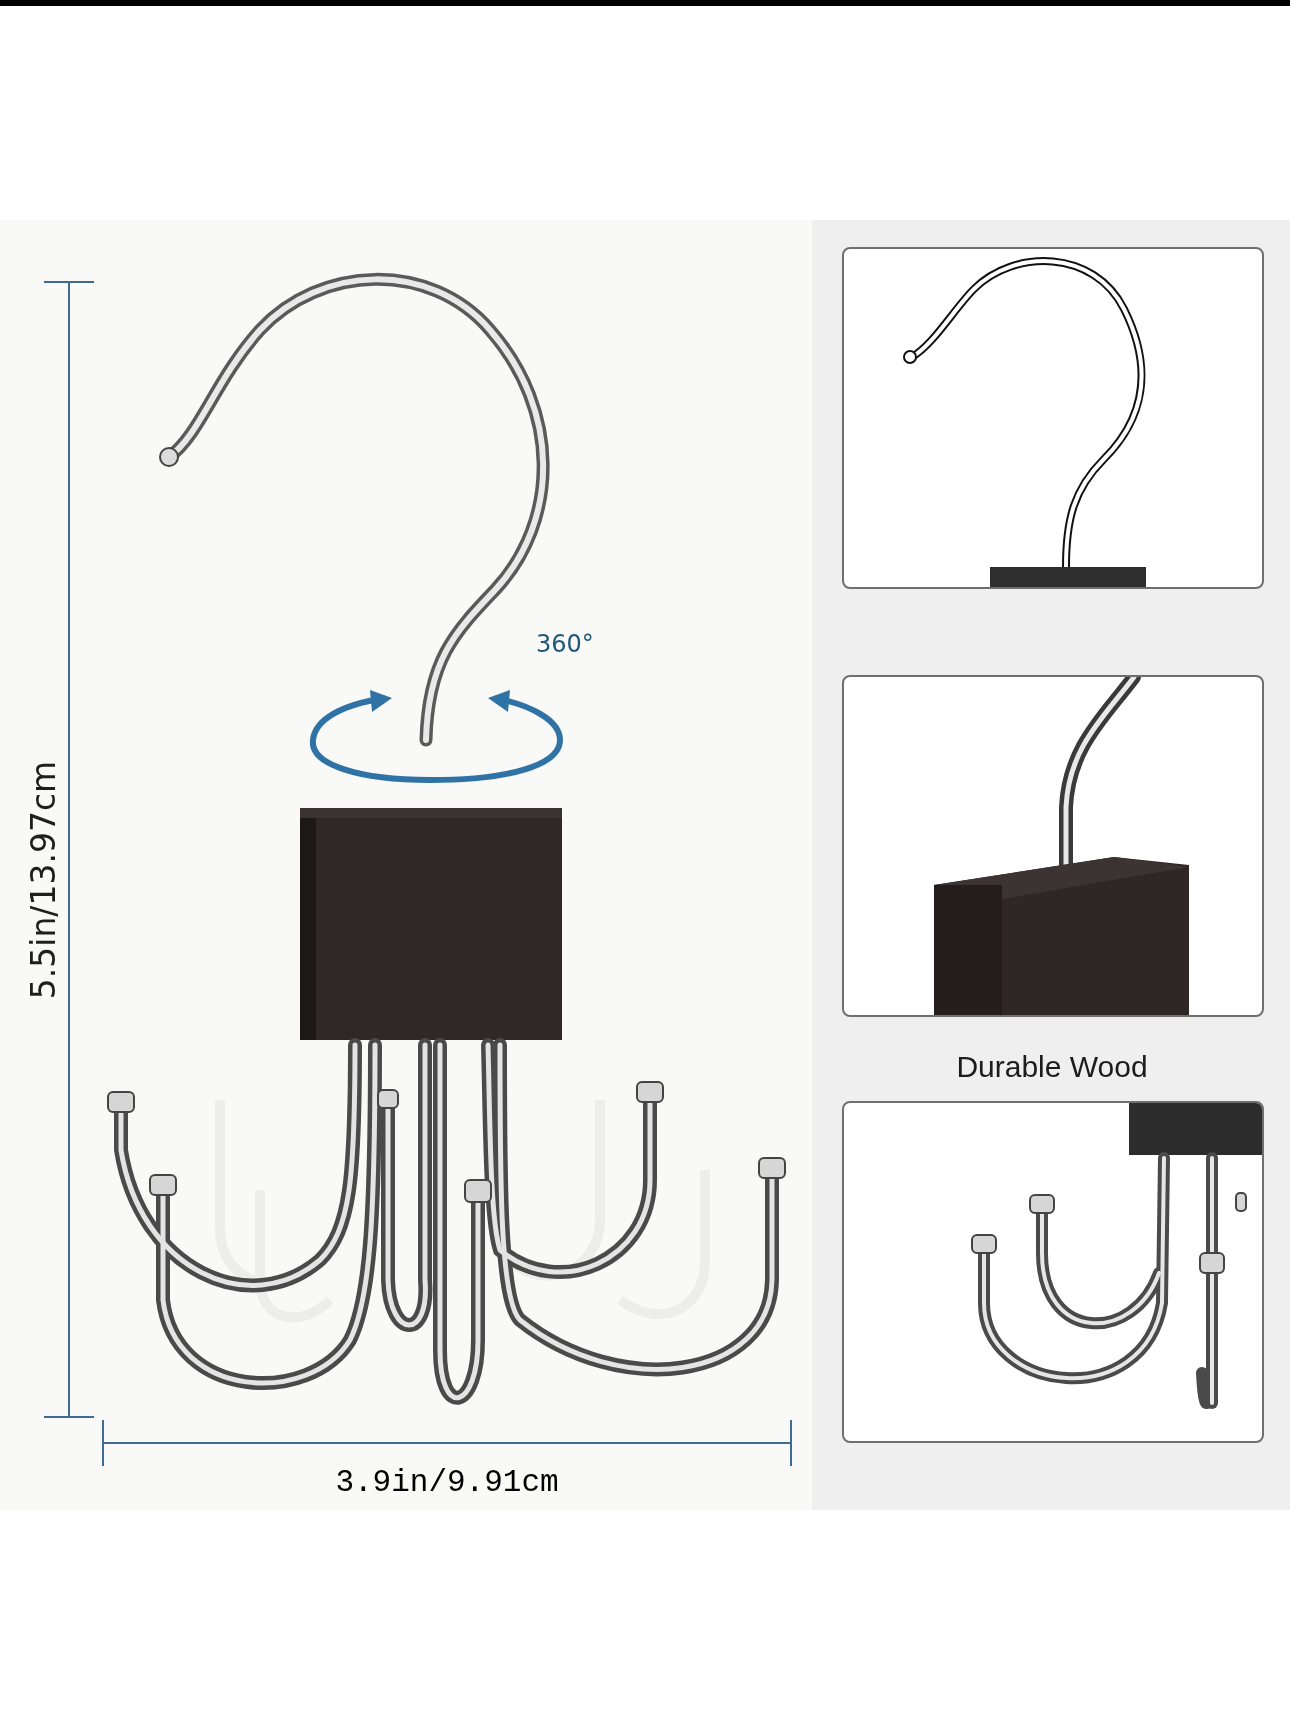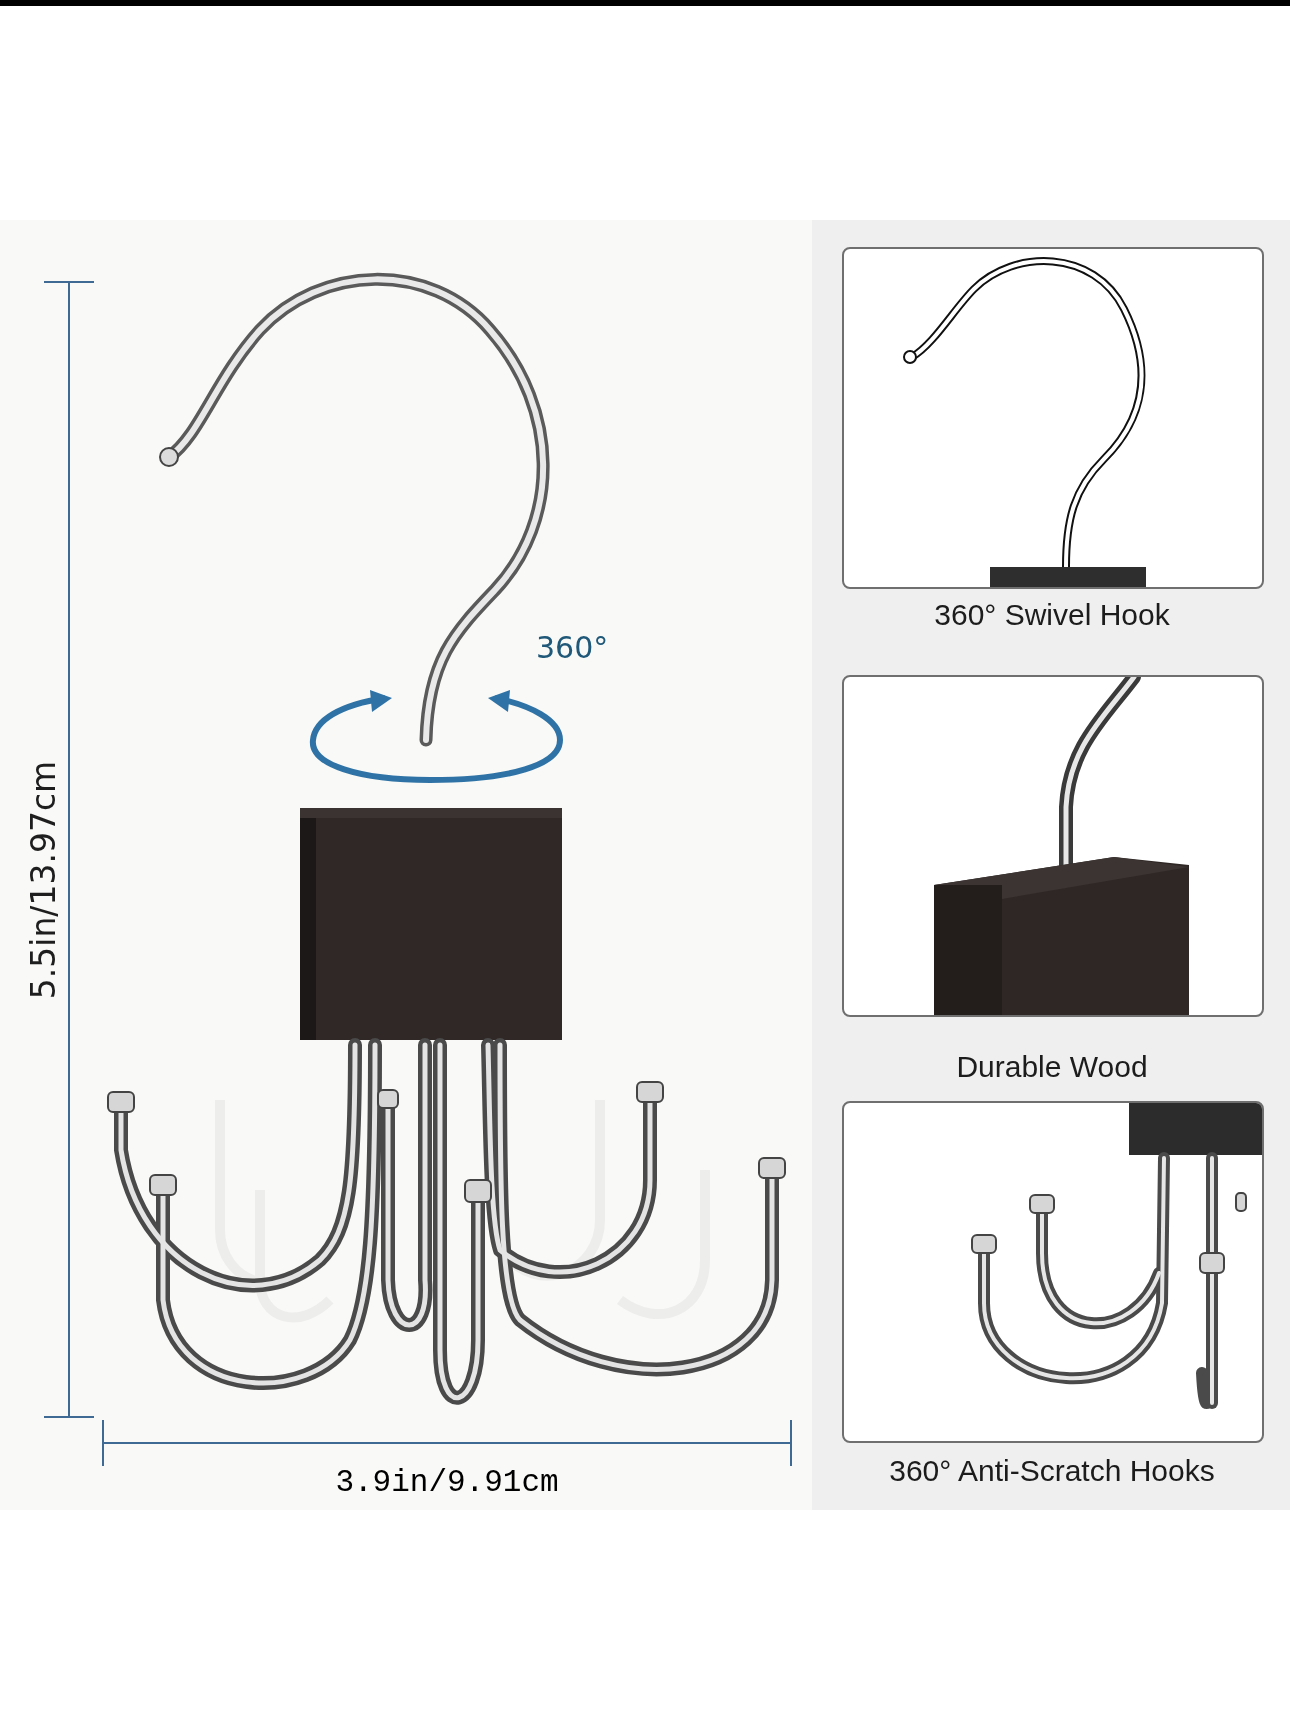--- a/index.html
+++ b/index.html
@@ -22,21 +22,21 @@
     position: absolute; left: 43px; top: 660px; transform: translate(-50%,-50%) rotate(-90deg);
     font-family: "DejaVu Sans", sans-serif; font-size: 33px; color: #1e1e1e; white-space: nowrap;
   }
   .dim-h-line { position: absolute; left: 102px; top: 1222px; width: 690px; height: 2px; background: #3f6a93; }
   .dim-h-cap { position: absolute; top: 1200px; width: 2px; height: 46px; background: #3f6a93; }
   .dim-h-label {
     position: absolute; left: 447px; top: 1245px; transform: translateX(-50%);
     font-family: Liberation Mono, monospace; font-size: 31px; color: #000000; white-space: nowrap;
   }
   .rotate-label {
-    position: absolute; left: 536px; top: 410px; font-size: 30px; color: #1f5878;
+    position: absolute; left: 536px; top: 410px; font-size: 24px; color: #1f5878;
     font-family: "DejaVu Sans", sans-serif;
   }
   .main-illustration { position: absolute; left: 0; top: 0; width: 812px; height: 1290px; }
 
   .panel {
     position: absolute; left: 842px; width: 418px; background: #fff;
     border: 2px solid #6f6f6f; border-radius: 8px; overflow: hidden;
   }
   .panel svg { position: absolute; left: 0; top: 0; }
   .panel-caption {
@@ -125,21 +125,20 @@
   <div class="rotate-label">360°</div>
 
   <div class="panel" style="top:27px; height:338px;">
     <svg width="418" height="338" viewBox="0 0 418 338">
       <path d="M68 108 C 90 95, 110 60, 130 40 C 170 0, 250 0, 280 60 C 310 120, 300 170, 260 210 C 230 240, 222 270, 222 318" fill="none" stroke="#111" stroke-width="8" stroke-linecap="round"></path>
       <path d="M68 108 C 90 95, 110 60, 130 40 C 170 0, 250 0, 280 60 C 310 120, 300 170, 260 210 C 230 240, 222 270, 222 318" fill="none" stroke="#fff" stroke-width="4" stroke-linecap="round"></path>
       <circle cx="66" cy="108" r="6" fill="#fff" stroke="#111" stroke-width="2"></circle>
       <rect x="146" y="318" width="156" height="22" fill="#2e2e2e"></rect>
     </svg>
   </div>
-  <div class="panel-caption" style="top:378px;">360° Swivel Hook</div>
 
   <div class="panel" style="top:455px; height:338px;">
     <svg width="418" height="338" viewBox="0 0 418 338">
       <path d="M290 0 C 260 40, 225 70, 222 130 L 222 200" fill="none" stroke="#3a3a3a" stroke-width="14" stroke-linecap="round"></path>
       <path d="M290 0 C 260 40, 225 70, 222 130 L 222 200" fill="none" stroke="#e8e8e8" stroke-width="5" stroke-linecap="round"></path>
       <path d="M90 208 L 270 180 L 345 188 L 345 340 L 90 340 Z" fill="#2e2726"></path>
       <path d="M90 208 L 270 180 L 345 190 L 158 222 Z" fill="#3b3432"></path>
       <rect x="90" y="208" width="68" height="132" fill="#231d1c"></rect>
     </svg>
   </div>
@@ -162,14 +161,13 @@
         </g>
       </g>
       <g fill="#d6d6d6" stroke="#444" stroke-width="2">
         <rect x="128" y="132" width="24" height="18" rx="5"></rect>
         <rect x="186" y="92" width="24" height="18" rx="5"></rect>
         <rect x="356" y="150" width="24" height="20" rx="5"></rect>
         <rect x="392" y="90" width="10" height="18" rx="4"></rect>
       </g>
     </svg>
   </div>
-  <div class="panel-caption" style="top:1234px;">360° Anti-Scratch Hooks</div>
 </div>
 
 </body></html>

